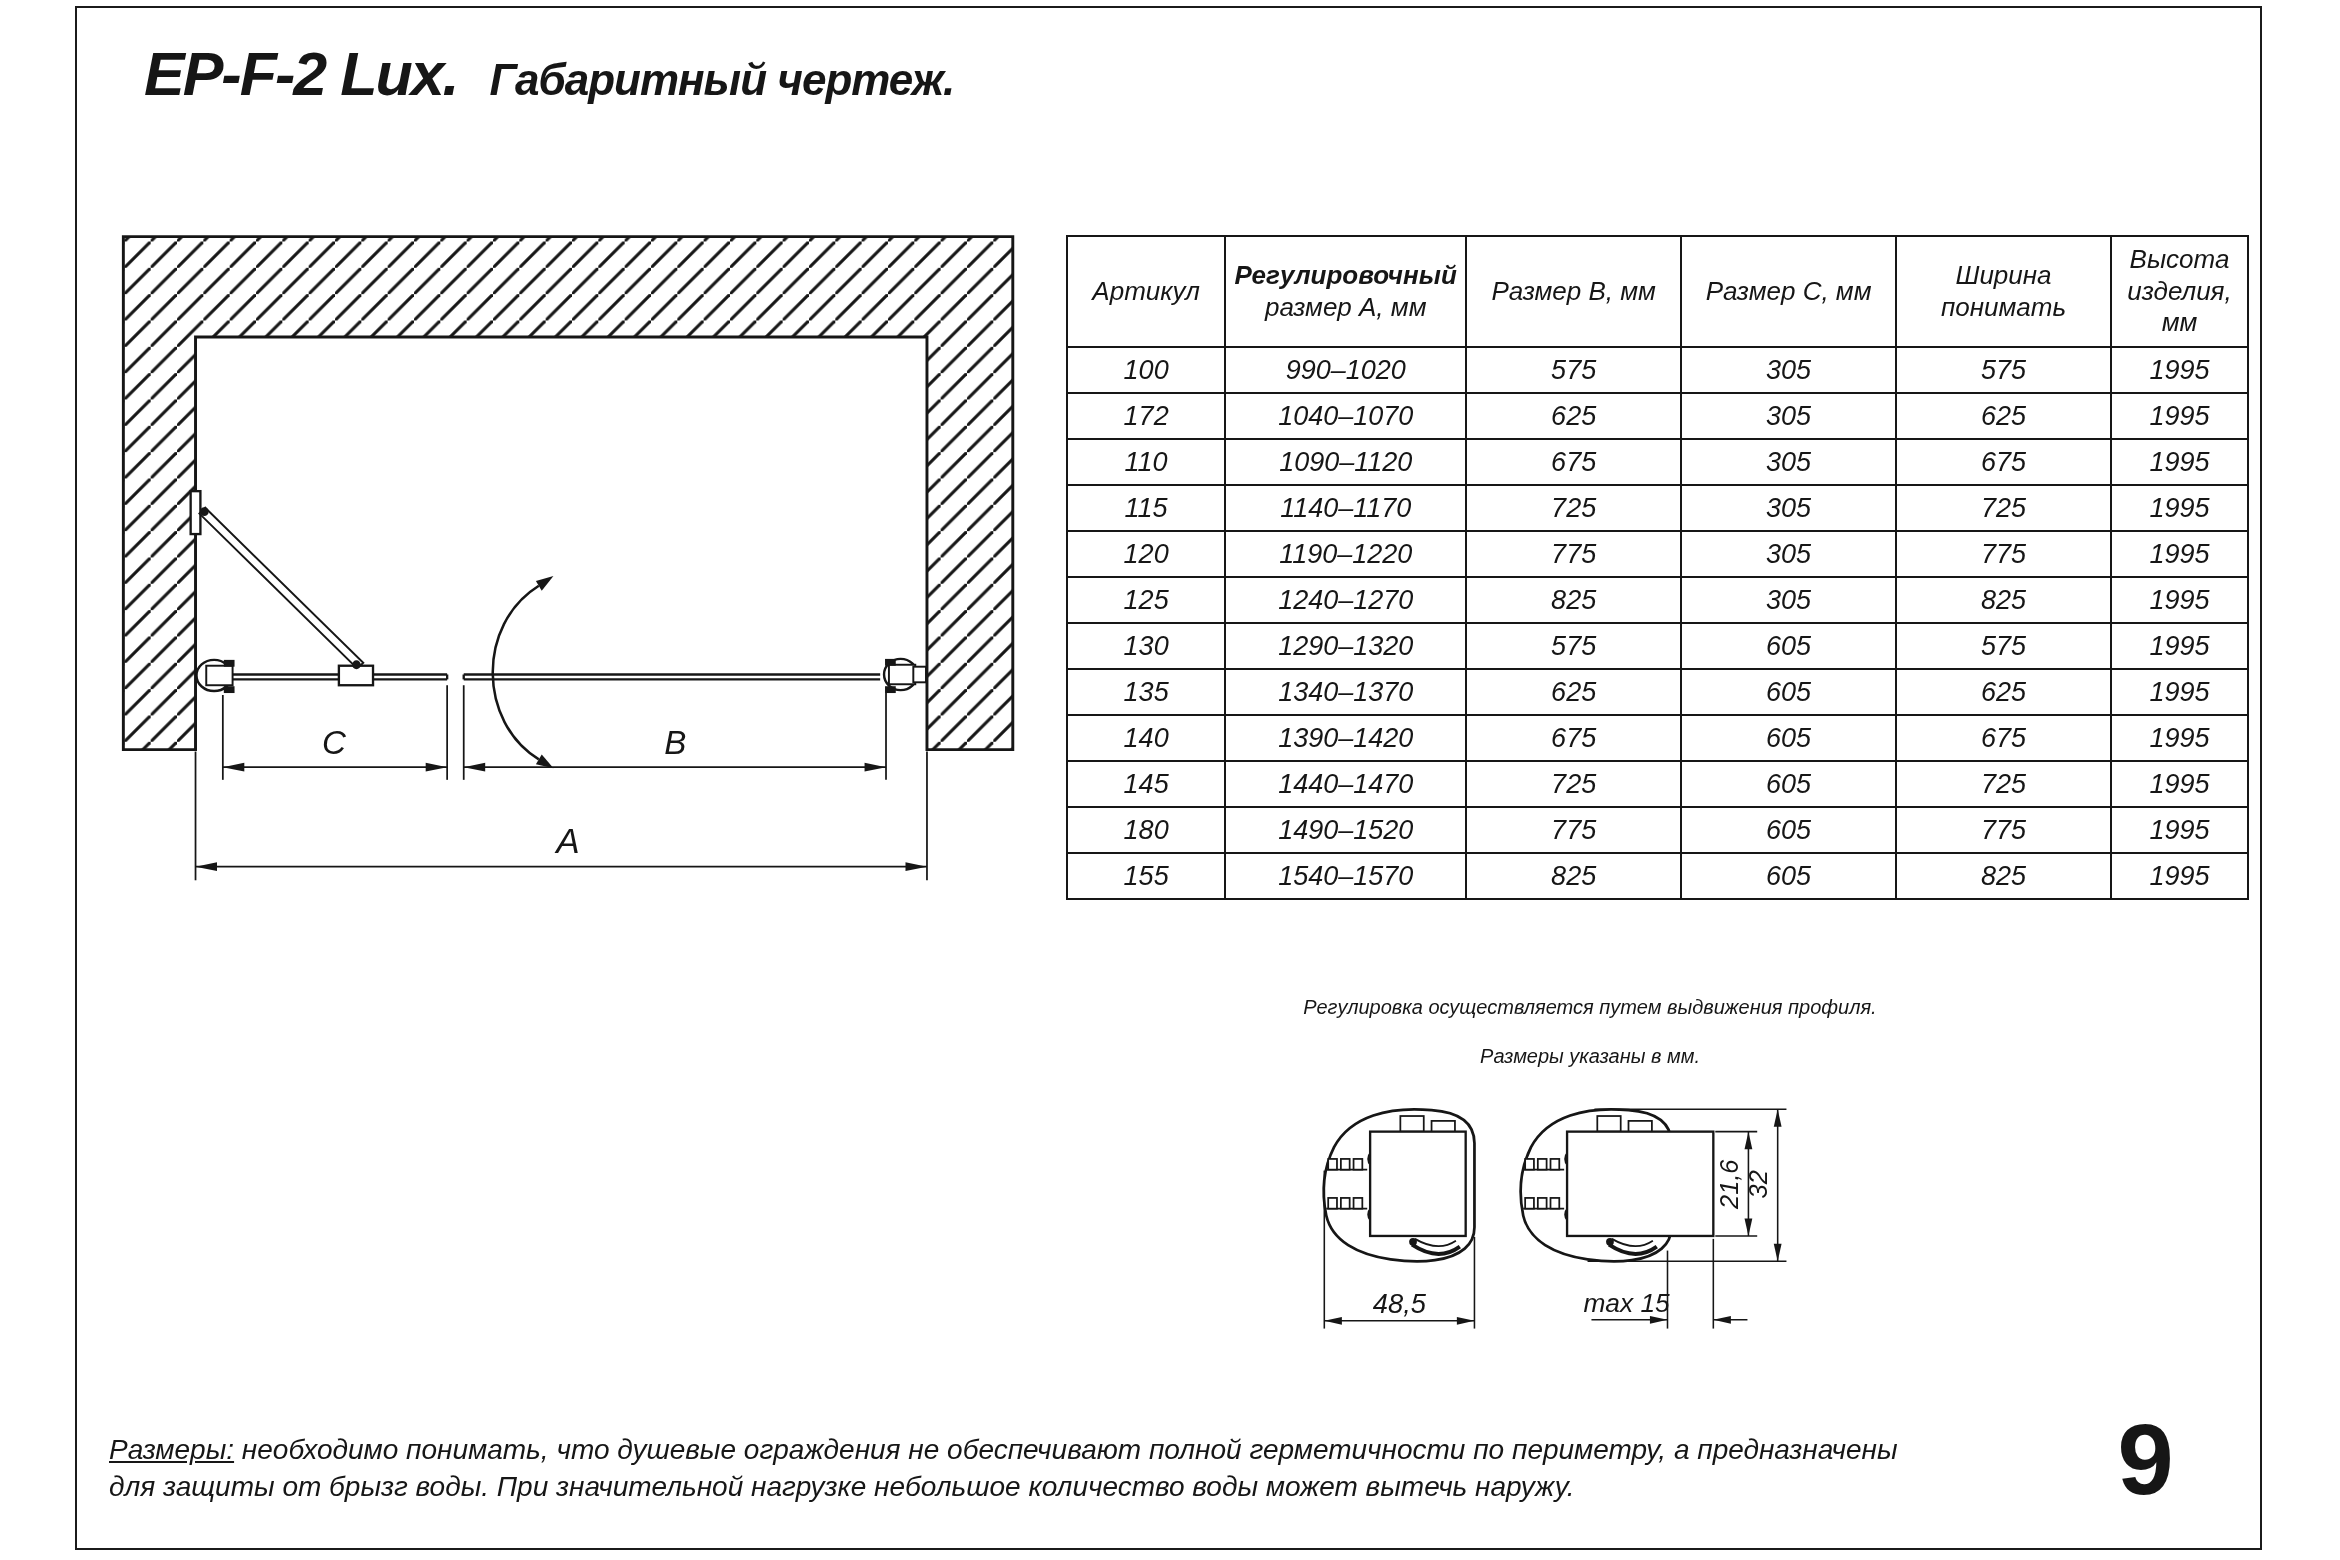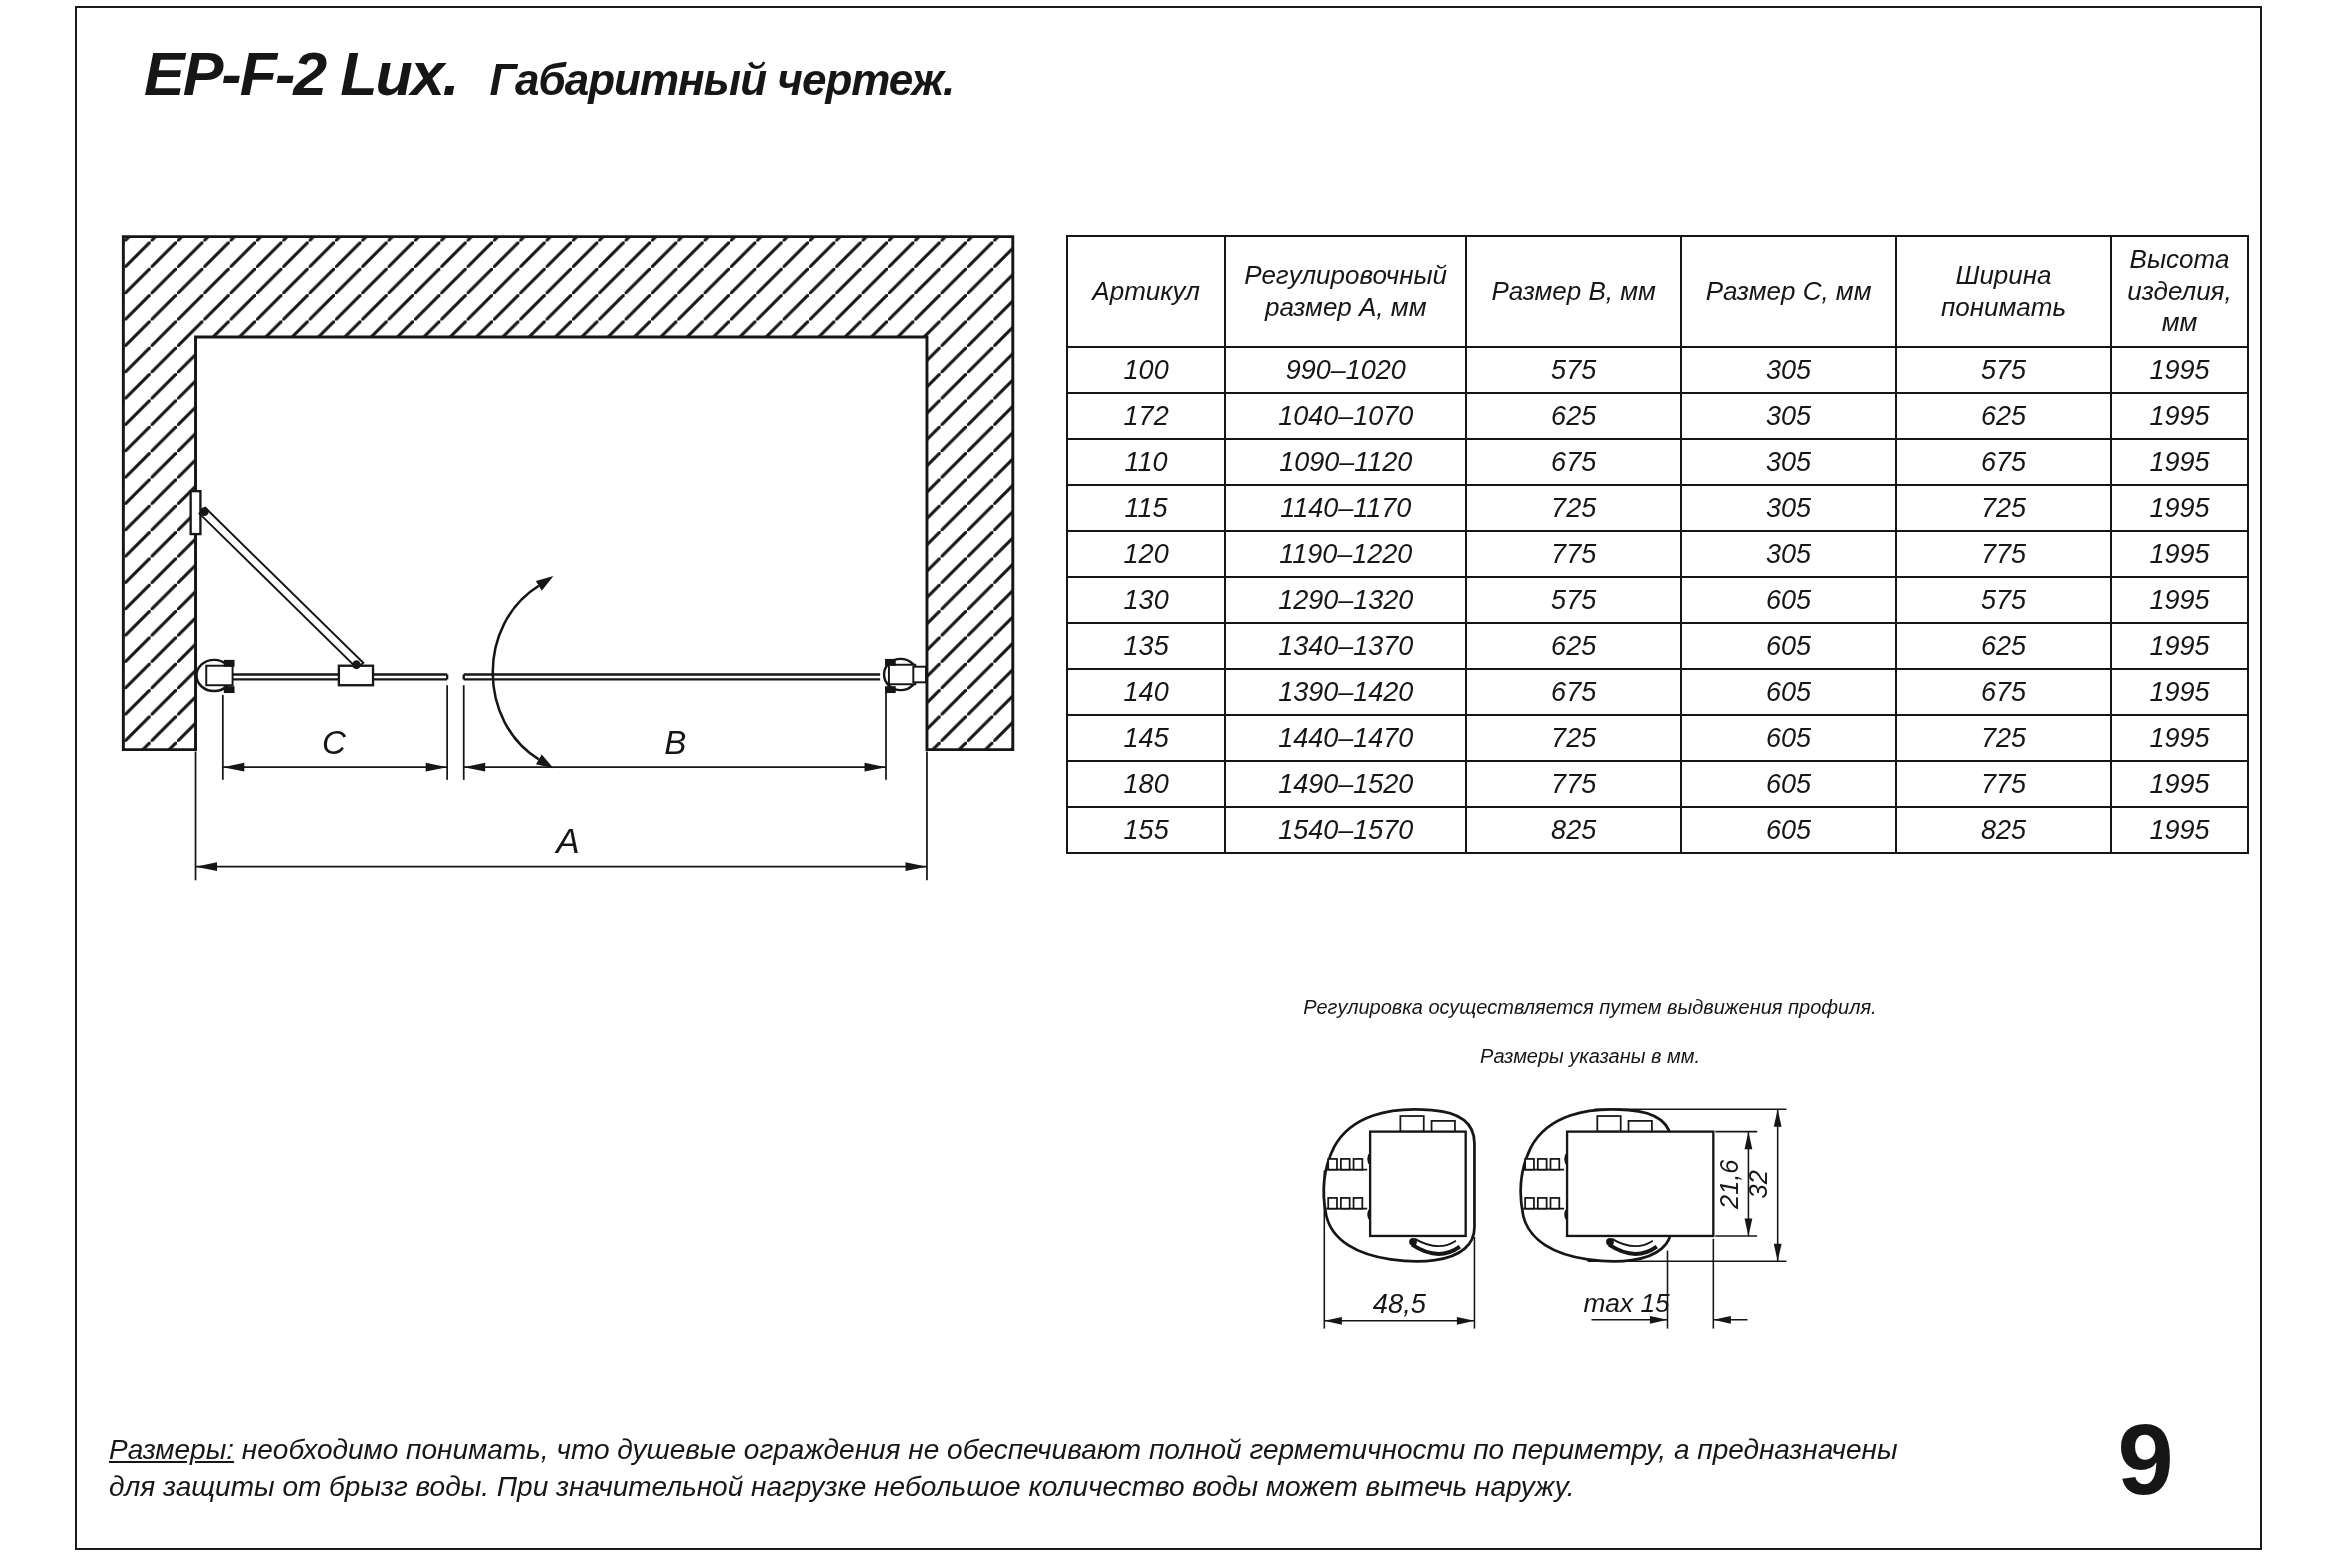--- a/index.html
+++ b/index.html
@@ -22,21 +22,21 @@
   .dim-table {
     position:absolute; left:1066px; top:235px; width:1183px;
     border-collapse:collapse; table-layout:fixed; background:#fff;
     border:2.9px solid #161616;
   }
   .dim-table th, .dim-table td {
     border:solid #161616; border-width:2.9px 2px;
     font-style:italic; text-align:center; vertical-align:middle; padding:0;
   }
   .dim-table th { height:109px; font-size:26px; font-weight:400; line-height:1.22; }
-  .dim-table th .b { font-weight:400; }
+  .dim-table th .b { font-weight:700; }
   .dim-table td { height:44px; font-size:27px; }
 
   .notes {
     position:absolute; left:1122px; top:983px; width:936px;
     text-align:center; font-style:italic; font-size:20px; line-height:49px;
   }
   .warning {
     position:absolute; left:109px; top:1431px; width:1960px;
     font-style:italic; font-size:28px; line-height:37px;
   }
@@ -204,20 +204,28 @@
         <td>305</td>
         <td>725</td>
         <td>1995</td>
       </tr>
       <tr>
         <td>120</td>
         <td>1190–1220</td>
         <td>775</td>
         <td>305</td>
         <td>775</td>
+        <td>1995</td>
+      </tr>
+      <tr>
+        <td>125</td>
+        <td>1240–1270</td>
+        <td>825</td>
+        <td>305</td>
+        <td>825</td>
         <td>1995</td>
       </tr>
       <tr>
         <td>130</td>
         <td>1290–1320</td>
         <td>575</td>
         <td>605</td>
         <td>575</td>
         <td>1995</td>
       </tr>

